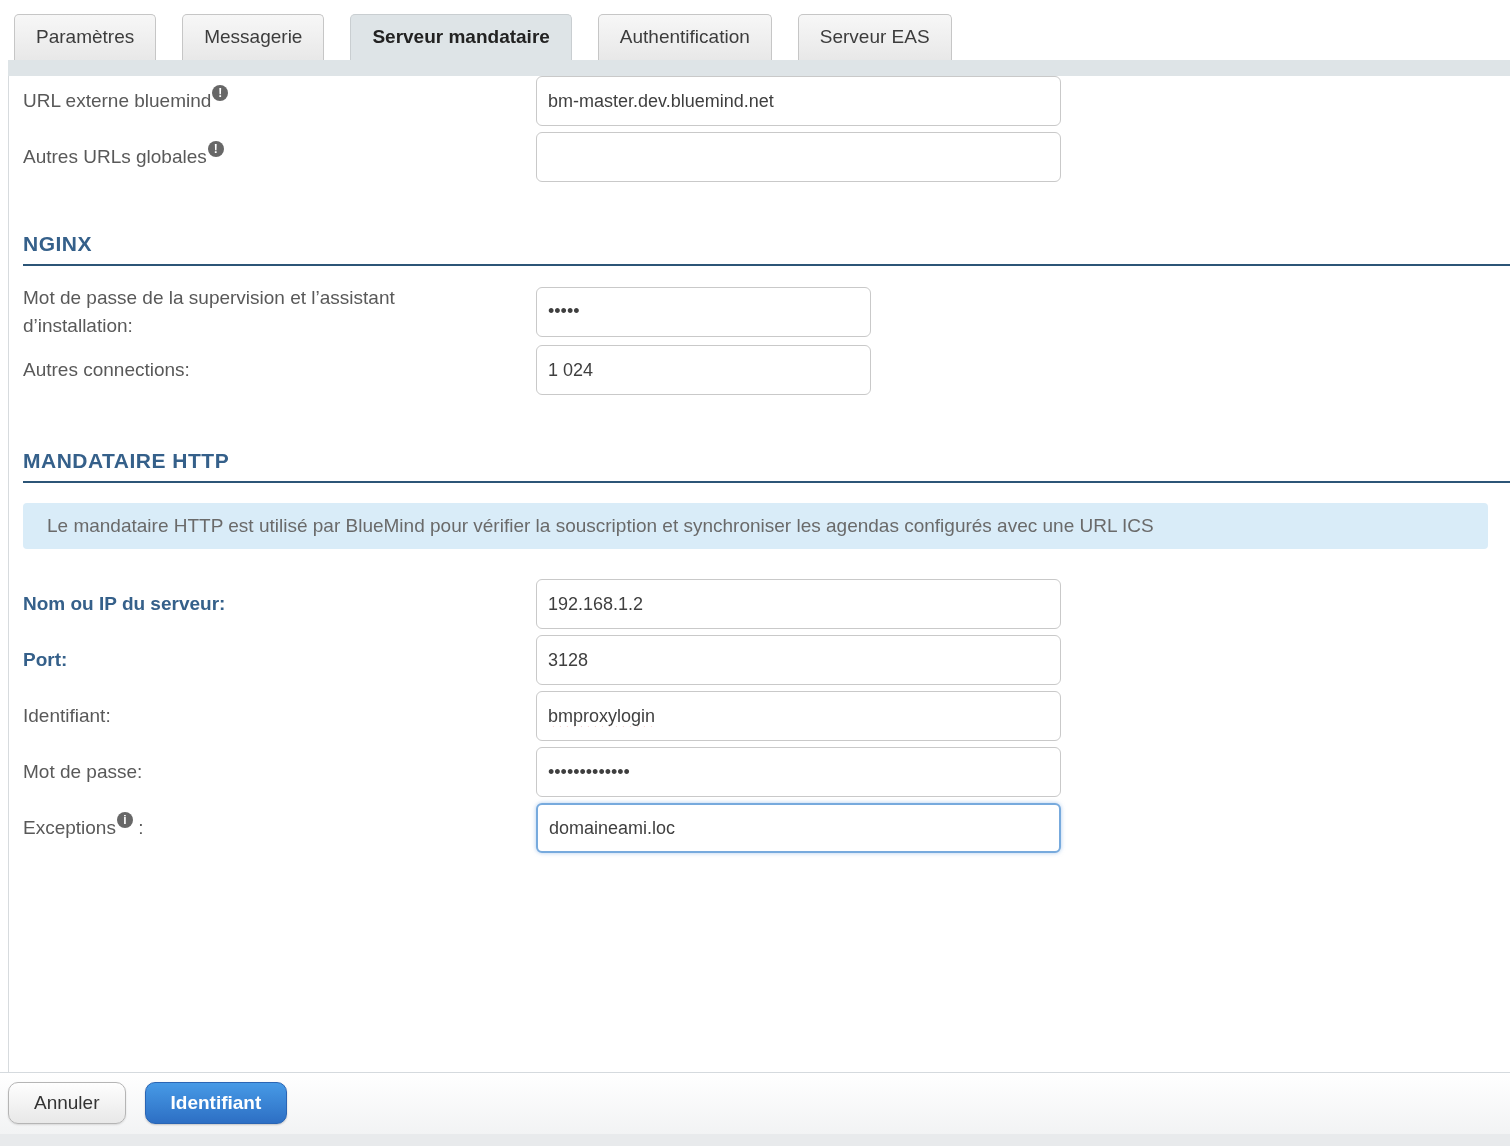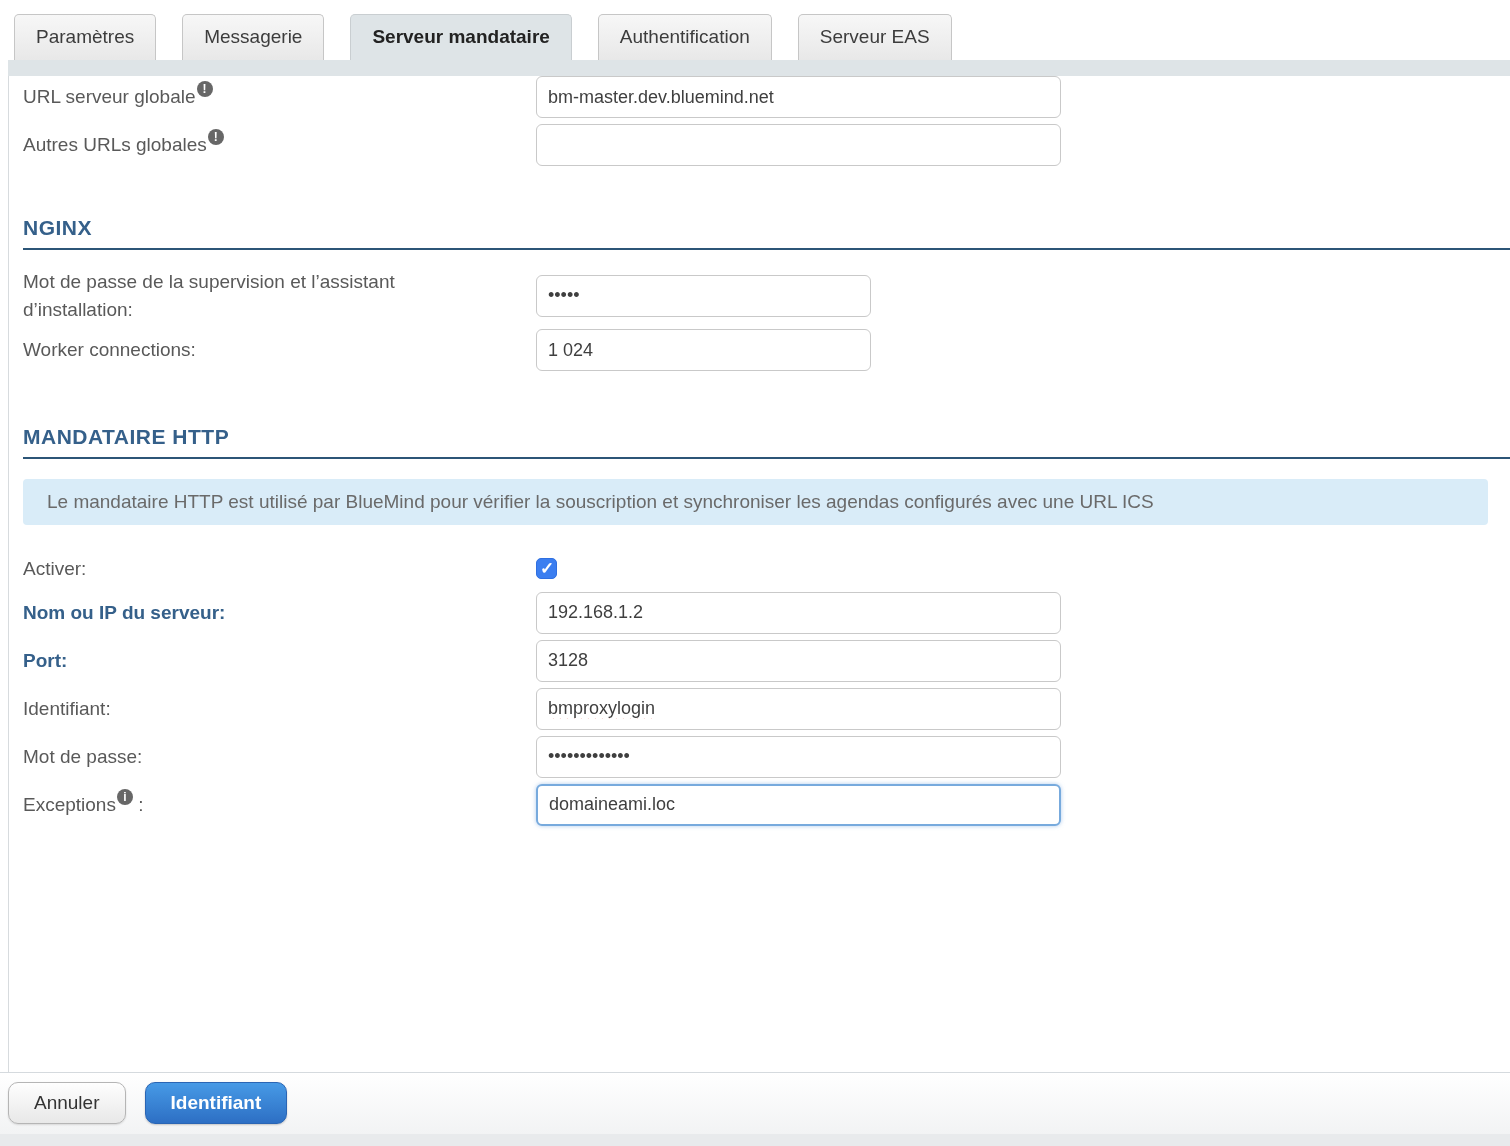--- a/index.html
+++ b/index.html
@@ -94,21 +94,21 @@
     font-size: 12px;
     font-weight: bold;
     line-height: 16px;
     text-align: center;
     vertical-align: super;
     position: relative;
     top: -3px;
     margin-left: 1px;
   }
   .text-input {
-    height: 42px;
+    height: 50px;
     border: 1px solid #c9c9c9;
     border-radius: 6px;
     font-family: "Liberation Sans", sans-serif;
     font-size: 18px;
     color: #3f3f3f;
     padding: 0 11px;
     background: #ffffff;
     outline: none;
   }
   .w-wide { width: 525px; }
@@ -195,49 +195,45 @@
   <div class="tab active">Serveur mandataire</div>
   <div class="tab">Authentification</div>
   <div class="tab">Serveur EAS</div>
 </div>
 <div class="tabstrip"></div>
 
 <div class="panel">
 
 
   <div class="form-row">
-    <div class="label-col"><span>URL serveur globale</span><span class="info-icon">!</span></div>
+    <div class="label-col"><span>URL externe bluemind</span><span class="info-icon">!</span></div>
     <input class="text-input w-wide" type="text" value="bm-master.dev.bluemind.net" style="">
   </div>
 
   <div class="form-row">
     <div class="label-col"><span>Autres URLs globales</span><span class="info-icon">!</span></div>
     <input class="text-input w-wide" type="text" value="" style="">
   </div>
 
   <div class="section-title mt-nginx">NGINX</div>
 
   <div class="form-row">
     <div class="label-col">Mot de passe de la supervision et l’assistant d’installation:</div>
     <input class="text-input w-mid" type="text" value="•••••" style="">
   </div>
 
   <div class="form-row" style="margin-top:4px">
-    <div class="label-col">Worker connections:</div>
+    <div class="label-col">Autres connections:</div>
     <input class="text-input w-mid" type="text" value="1 024" style="">
   </div>
 
   <div class="section-title mt-mand">MANDATAIRE HTTP</div>
 
   <div class="banner">Le mandataire HTTP est utilisé par BlueMind pour vérifier la souscription et synchroniser les agendas configurés avec une URL ICS</div>
 
-  <div class="form-row row-activer">
-    <div class="label-col">Activer:</div>
-    <div class="checkbox"></div>
-  </div>
 
   <div class="form-row">
     <div class="label-col strong">Nom ou IP du serveur:</div>
     <input class="text-input w-wide" type="text" value="192.168.1.2" style="">
   </div>
 
   <div class="form-row">
     <div class="label-col strong">Port:</div>
     <input class="text-input w-wide" type="text" value="3128" style="">
   </div>

